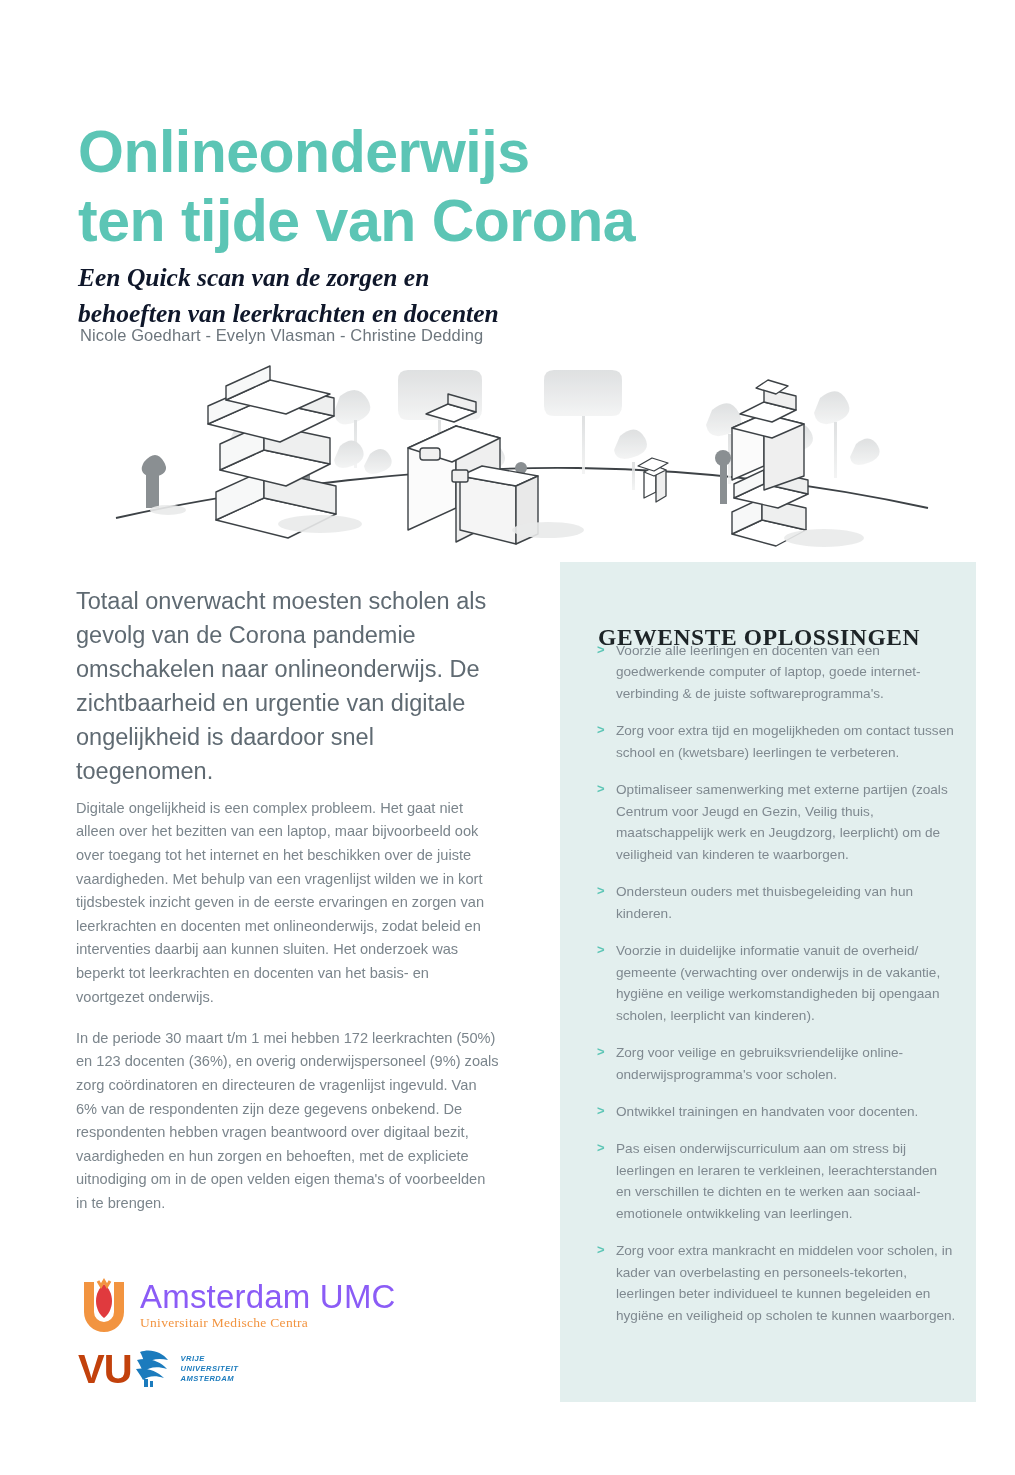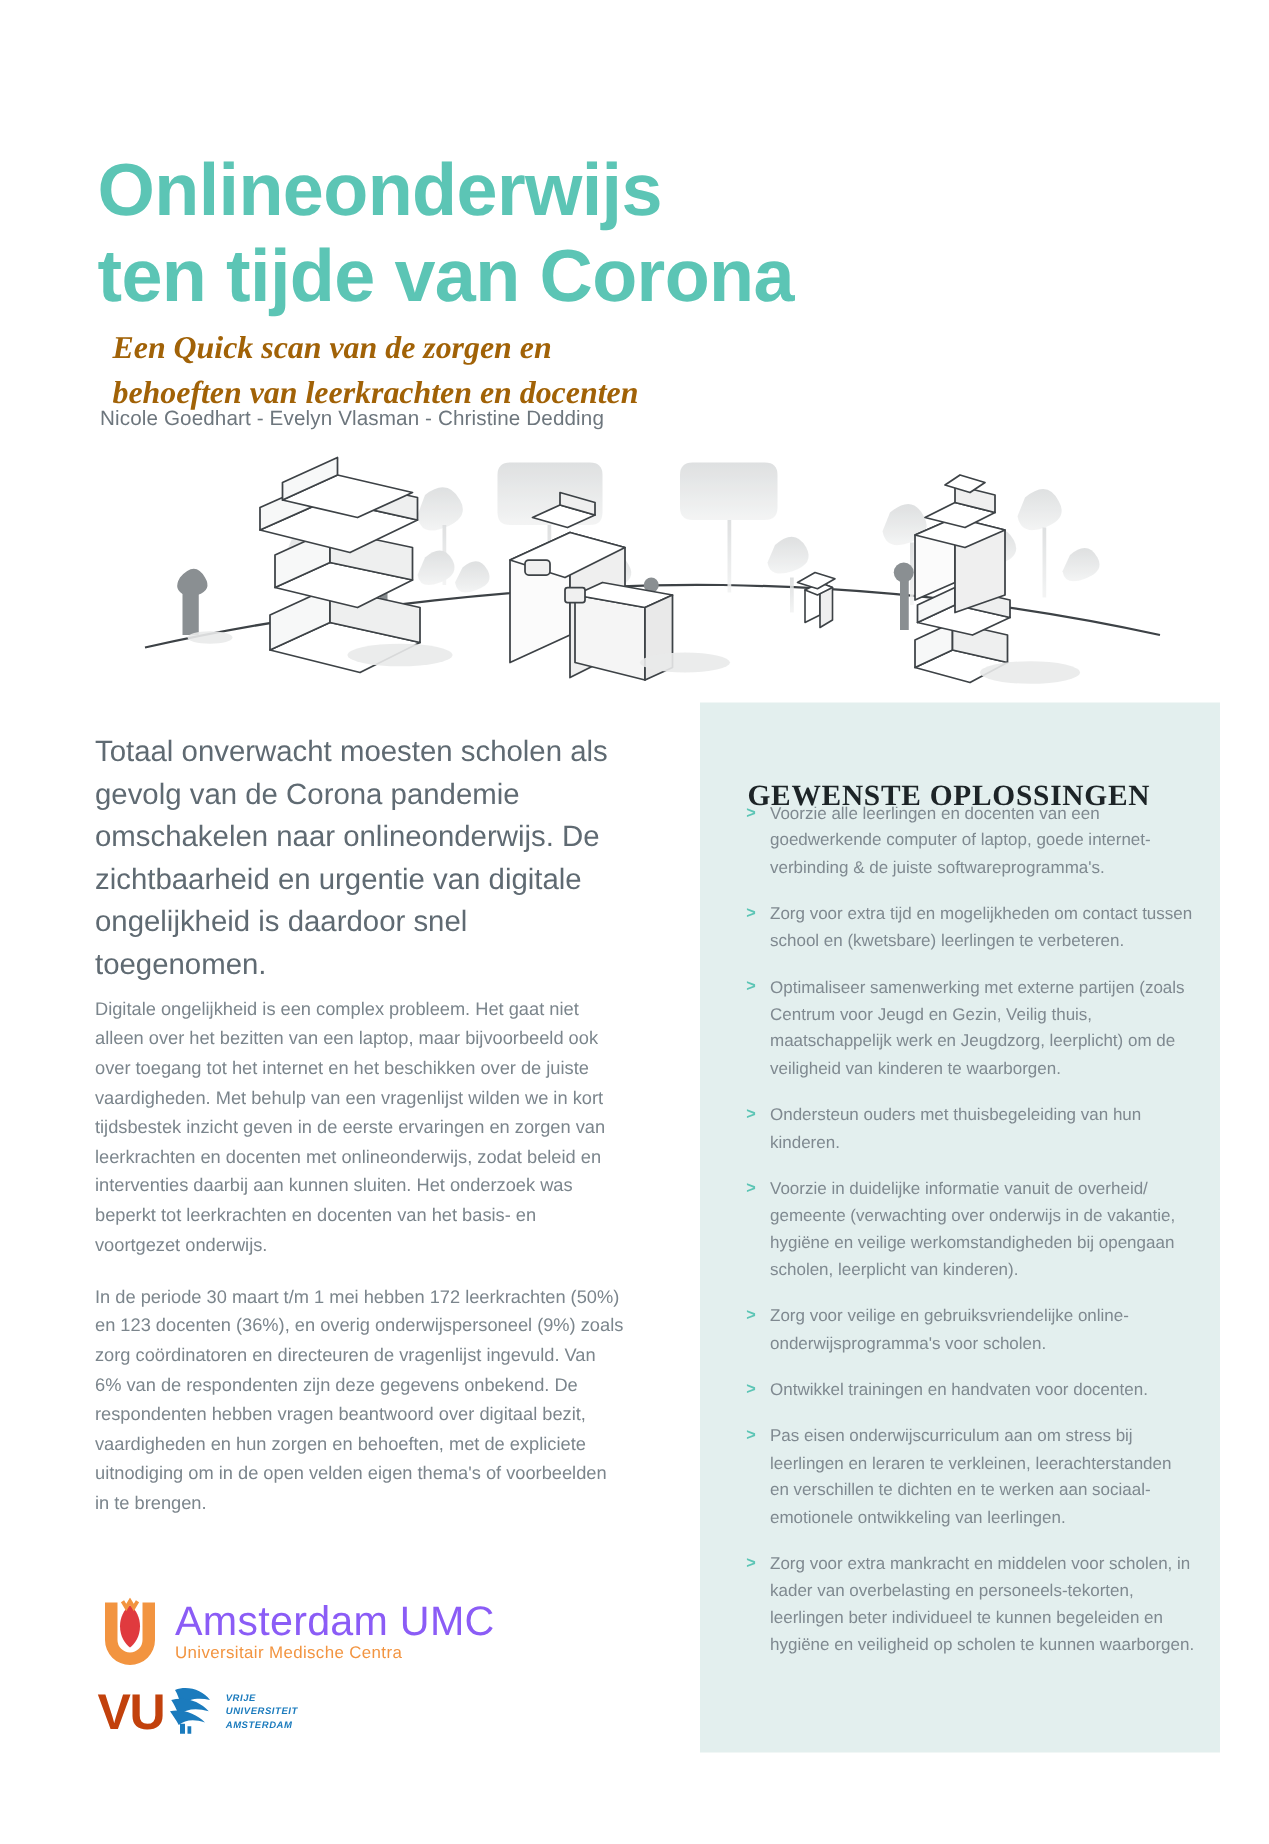--- a/index.html
+++ b/index.html
@@ -35,22 +35,21 @@
   #poster-subtitle {
     position: absolute;
     left: 78px;
     top: 239px;
     width: 640px;
     font-family: "Liberation Serif", serif;
     font-style: italic;
     font-weight: bold;
     font-size: 25.5px;
     line-height: 1.42;
-    color: #a16207;
-    margin-left: 12px;
+    color: #0f172a;
   }
   #poster-subtitle .sub-line { display: block; }
 
   #poster-authors {
     position: absolute;
     left: 80px;
     top: 326px;
     font-size: 16.5px;
     letter-spacing: 0.1px;
     color: #6d767d;
@@ -164,20 +163,21 @@
     letter-spacing: 0.2px;
     color: #8b5cf6;
     line-height: 1;
   }
   #logo-amc-tagline {
     font-size: 13.5px;
     letter-spacing: 0.3px;
     color: #f29440;
     margin-top: 0;
     line-height: 1;
+    font-family: Liberation Serif, serif;
   }
   #logo-vu {
     position: absolute;
     left: 0;
     top: 68px;
     display: flex;
     align-items: center;
   }
   #logo-vu-letters {
     font-size: 40px;

